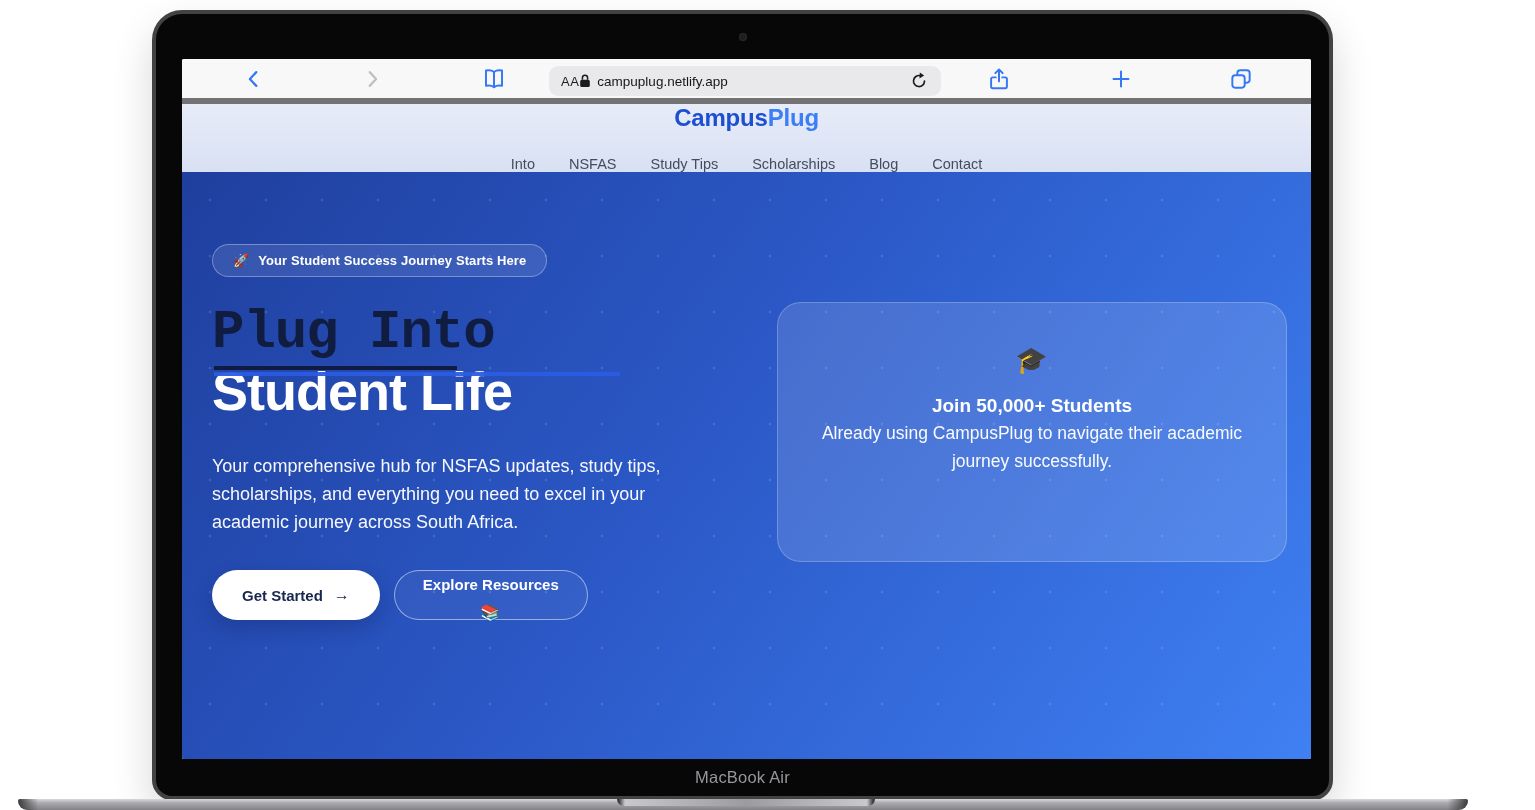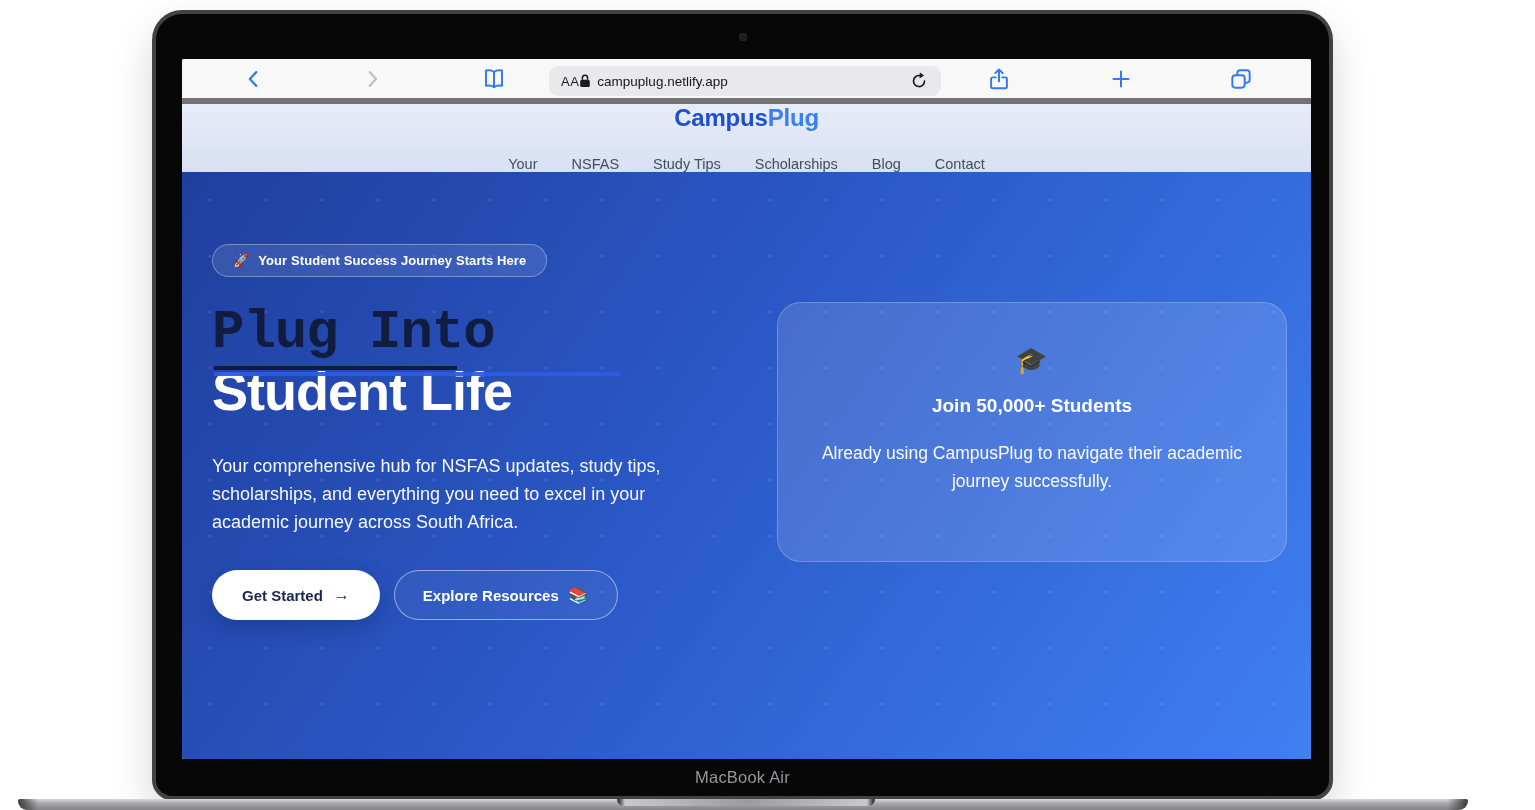--- a/index.html
+++ b/index.html
@@ -76,30 +76,30 @@
   .hero-desc { position:absolute; left:30px; top:280px; width:480px; font-size:18px;
     line-height:28px; color:rgba(255,255,255,0.96); font-weight:400; }
 
   .cta-row { position:absolute; left:30px; top:398px; display:flex; gap:14px; }
   .btn { height:50px; border-radius:26px; display:inline-flex; align-items:center;
     font-size:15px; font-weight:700; cursor:pointer; border:none; }
   .btn-primary { background:#ffffff; color:#17264e; padding:0 30px; gap:11px;
     box-shadow:0 8px 20px rgba(8,18,60,0.22); }
   .btn-primary .arrow { font-size:16px; }
   .btn-secondary { background:rgba(255,255,255,0.05); color:#ffffff; padding:5px 28px; gap:10px;
-    border:1.5px solid rgba(255,255,255,0.5); }
+    border:1.5px solid rgba(255,255,255,0.5);flex-direction:column; }
   .btn-secondary .b2-icon { font-size:16px; }
 
   .hero-card { position:absolute; left:595px; top:130px; width:510px; height:260px;
     background:rgba(255,255,255,0.13); border:1px solid rgba(255,255,255,0.22);
     border-radius:24px; display:flex; flex-direction:column; align-items:center;
     padding-top:44px; }
   .hc-icon { font-size:26px; line-height:26px; }
   .hc-title { margin-top:22px; color:#ffffff; font-size:19px; font-weight:800; }
-  .hc-text { margin-top:22px; width:450px; text-align:center; color:rgba(255,255,255,0.97);
+  .hc-text { margin-top:2px; width:450px; text-align:center; color:rgba(255,255,255,0.97);
     font-size:17.5px; line-height:28px; }
 
   svg { display:block; }
 </style>
 </head>
 <body>
 
 <div class="stage">
 
   <div class="laptop">
@@ -173,21 +173,21 @@
               </svg>
           </span>
         </div>
       </div>
 
       <div class="site-header">
         <div class="logo">
           <span class="l1">Campus</span><span class="l2">Plug</span>
         </div>
         <div class="nav">
-          <a>Your</a>
+          <a>Into</a>
           <a>NSFAS</a>
           <a>Study Tips</a>
           <a>Scholarships</a>
           <a>Blog</a>
           <a>Contact</a>
         </div>
       </div>
 
       <div class="hero">
 

